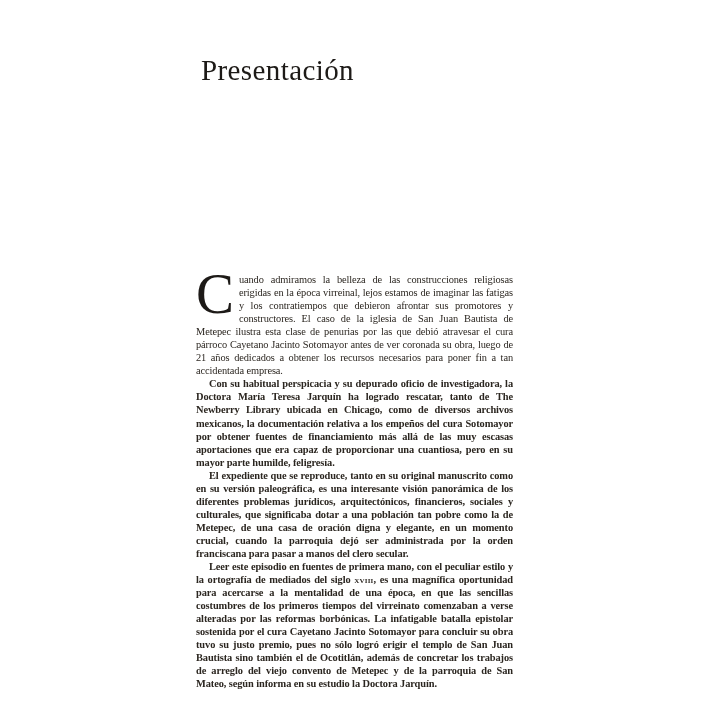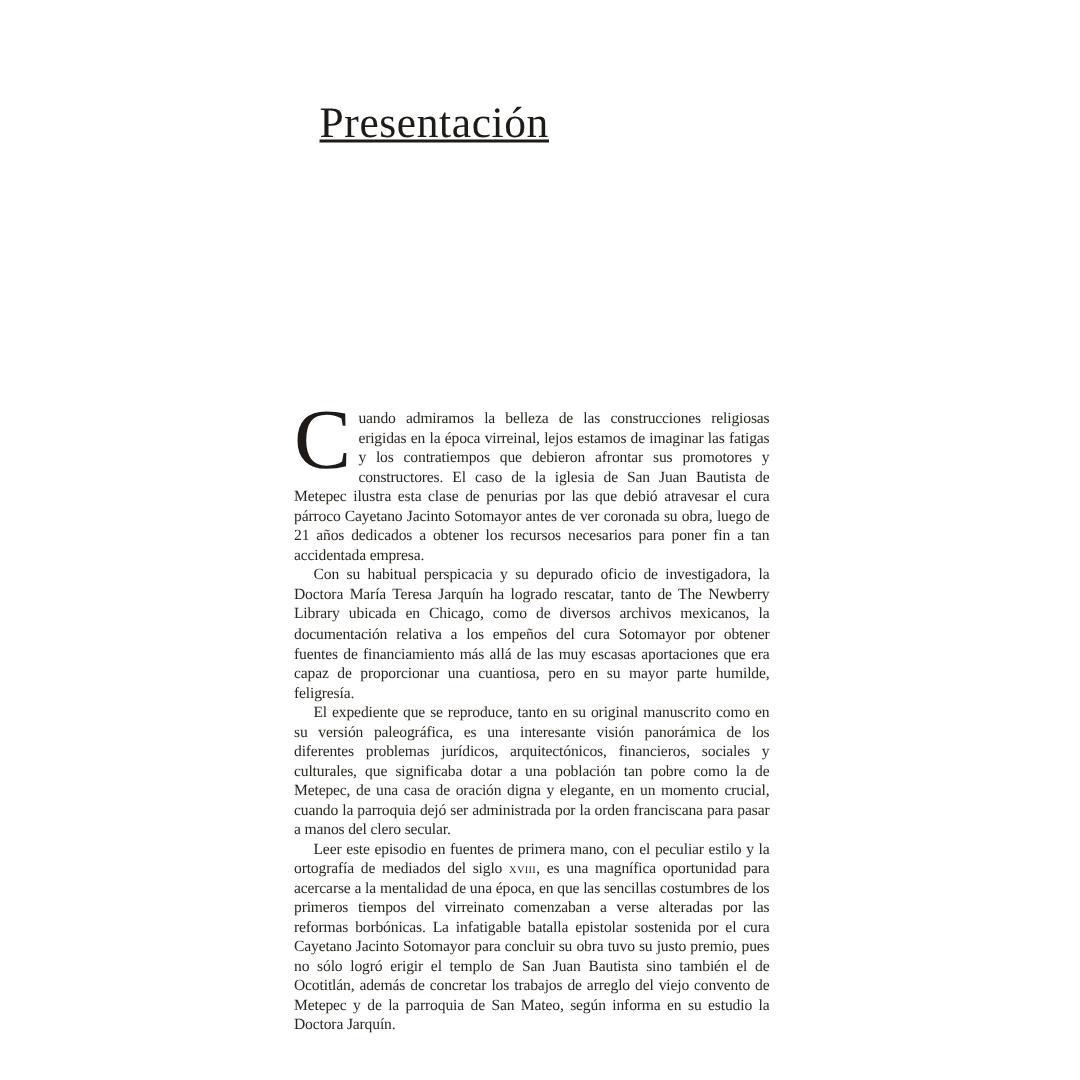--- a/index.html
+++ b/index.html
@@ -20,42 +20,42 @@
     background: #ffffff;
   }
   .page-title {
     position: absolute;
     left: 201px;
     top: 54px;
     font-size: 29px;
     font-weight: normal;
     letter-spacing: 0.4px;
     color: #1d1a17;
-    margin: 12px;
-    text-decoration: underline;
+    margin: 0;
   }
   .text-block {
     position: absolute;
     left: 196px;
     top: 273px;
     width: 317px;
     color: #2b2620;
     font-size: 10.4px;
     line-height: 13.05px;
     text-align: justify;
     letter-spacing: -0.1px;
     hyphens: auto;
     -webkit-hyphens: auto;
   }
   .text-block p {
     margin: 0;
     padding: 0;
   }
   .text-block p.indent {
     text-indent: 13px;
+    font-weight: bold;
   }
   .dropcap {
     float: left;
     font-size: 57px;
     line-height: 40px;
     height: 40px;
     margin: 0 5px 0 0;
     padding-top: 1px;
     color: #1d1a17;
   }

